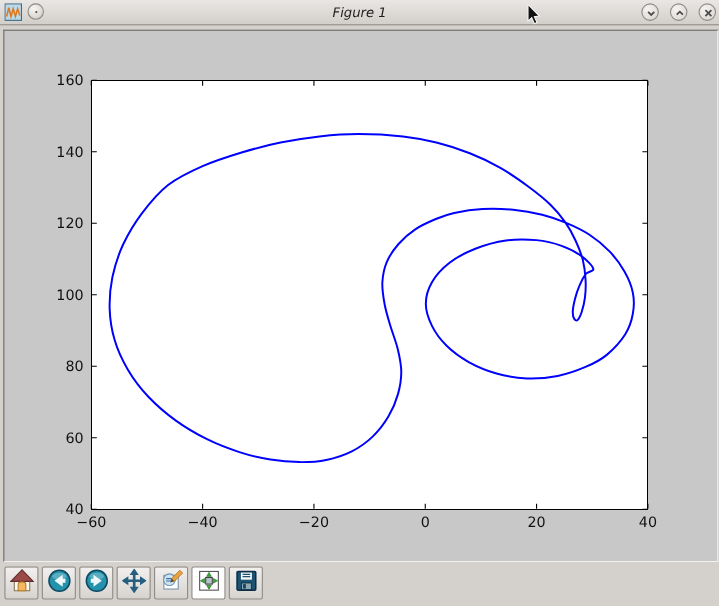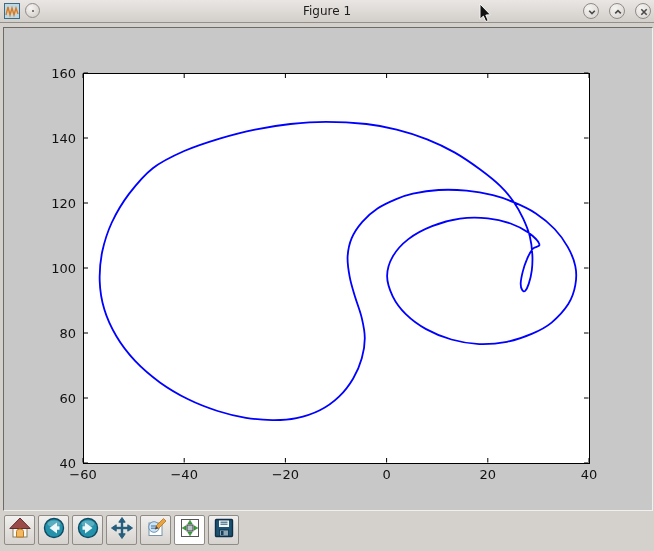--- a/index.html
+++ b/index.html
@@ -8,21 +8,21 @@
   
   .titlebar{position:absolute;left:0;top:0;width:654px;height:22px;
     background:linear-gradient(#e9e6e3,#d2cfcb);
     border-bottom:1px solid #949089;display:flex;align-items:center;}
   .tb-icon{position:absolute;left:4px;top:3px;width:16px;height:16px;}
   .tb-menu{position:absolute;left:25px;top:3px;width:15px;height:15px;border-radius:50%;
     background:radial-gradient(circle at 35% 30%,#f7f5f3,#cdc9c4);
     border:1px solid #8f8b87;box-sizing:border-box;}
   .tb-menu .dot{position:absolute;left:6px;top:6px;width:2px;height:2px;border-radius:50%;background:#5a5650;}
   .tb-title{position:absolute;left:0;right:0;top:0;height:22px;line-height:22px;
-    text-align:center;font-size:12px;color:#1d1d1d;}
+    text-align:center;font-size:12px;color:#1d1d1d;font-style:italic;}
   .tb-btns{position:absolute;right:3px;top:3px;display:flex;gap:10px;}
   .wbtn{width:16px;height:16px;border-radius:50%;
     background:radial-gradient(circle at 35% 30%,#f6f4f2,#d6d2ce);
     border:1px solid #8f8b87;box-sizing:border-box;position:relative;}
   .wbtn svg{position:absolute;left:0;top:0;}
   .cursor{position:absolute;left:479px;top:4px;pointer-events:none;}
 
   
   .canvas{position:absolute;left:3px;top:27px;width:648px;height:482px;background:#c8c8c8;
     border-top:1px solid #6e6a66;border-left:1px solid #6e6a66;

